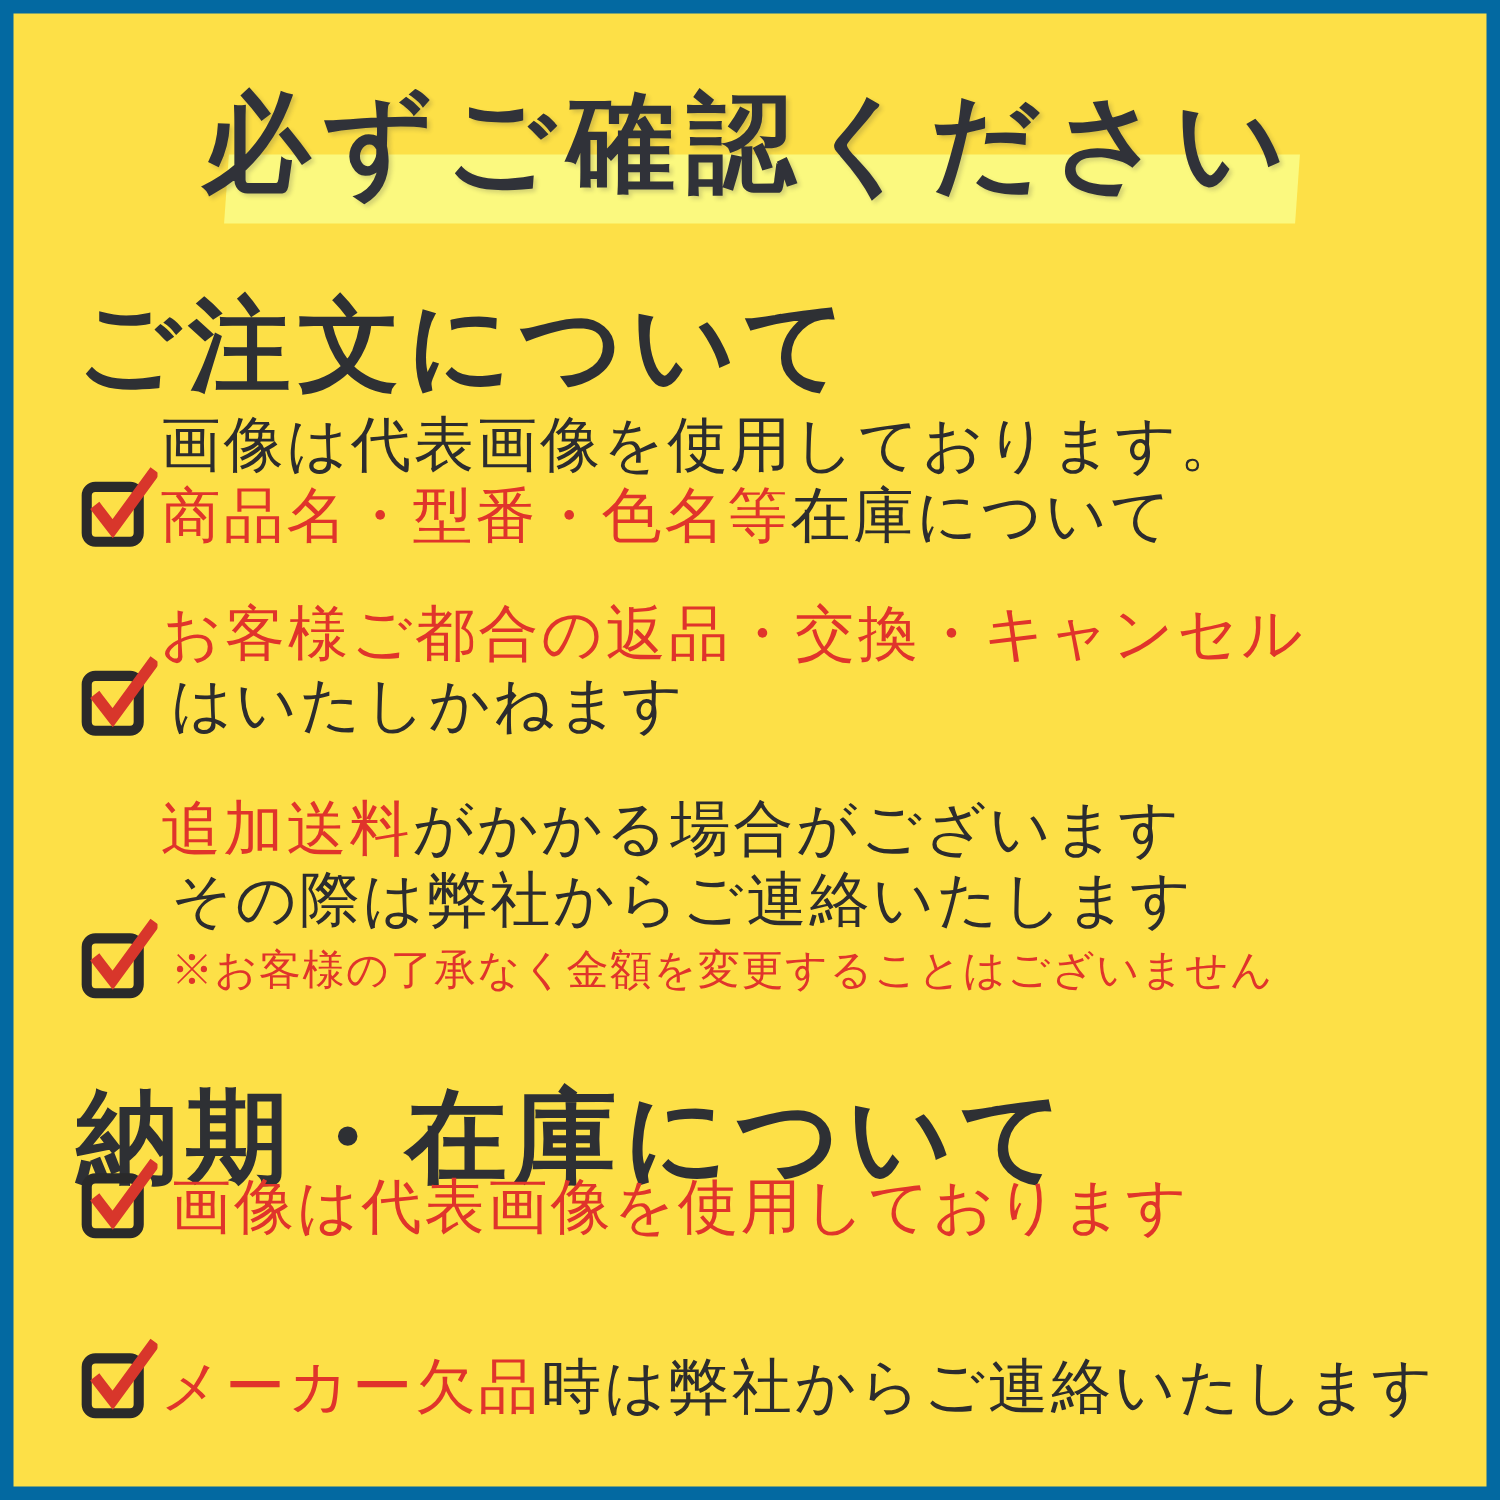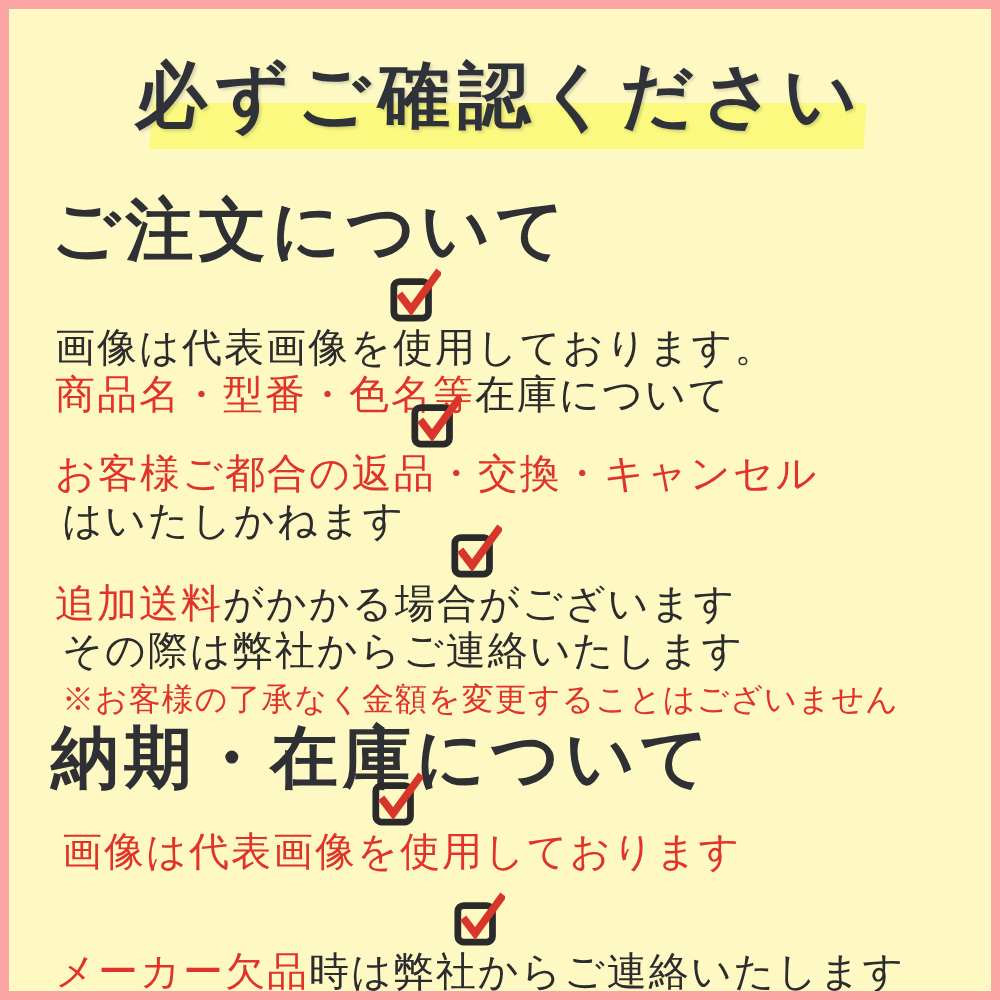--- a/index.html
+++ b/index.html
@@ -1,21 +1,21 @@
 <!DOCTYPE html>
 <html><head>
 <meta charset="utf-8">
 <style>
   html,body{margin:0;padding:0;background:#ffffff;}
   .page{
     position:relative;
     width:1000px;height:1000px;
     box-sizing:border-box;
-    border:9px solid #fca5a5;
-    background:#fef9c3;
+    border:9px solid #0369a1;
+    background:#fde047;
     font-family:"Liberation Serif","DejaVu Serif",serif;
     overflow:hidden;
   }
   
   .title-block{position:absolute;left:0;top:42px;width:100%;text-align:center;}
   .title-hl{
     position:absolute;left:142px;top:52px;width:714px;height:46px;
     background:#fbf97f;transform:skewX(-4deg);
   }
   .title-text{
@@ -27,37 +27,37 @@
   }
   
   .sec-heading{
     position:absolute;left:42px;margin:0;
     font-size:68px;font-weight:600;letter-spacing:5px;line-height:1.1;
     color:#2e3034;white-space:nowrap;
   }
   .sec-heading.pos-order{top:184px;}
   .sec-heading.pos-stock{top:684px;margin-top:28px;}
   
-  .item{position:absolute;left:44px;display:flex;align-items:center;flex-direction:column;}
+  .item{position:absolute;left:44px;display:flex;align-items:flex-end;}
   .item.pos-1{top:264px;}
   .item.pos-2{top:390px;}
   .item.pos-3{top:520px;}
   .item.pos-4{top:768px;}
   .item.pos-5{top:888px;}
   .cb{flex:0 0 auto;width:52px;height:56px;margin-top:-5px;}
   .lines{margin-left:2px;}
   .line{
     font-size:40px;line-height:47px;letter-spacing:2px;
     color:#2c2c2e;white-space:nowrap;
   }
   .line.indent{padding-left:7px;}
   .seg-red{color:#e0342b;}
   .seg-black{color:#2c2c2e;}
   .line.note{
-    font-size:32px;line-height:40px;letter-spacing:1px;
+    font-size:28px;line-height:40px;letter-spacing:1px;
     padding-left:7px;margin-top:5px;color:#e0342b;
   }
 </style>
 </head>
 <body>
 
 <svg width="0" height="0" style="position:absolute" aria-hidden="true">
   <defs>
     <g id="cbx-sym">
       <rect x="5" y="14" width="36" height="38" rx="6" fill="none" stroke="#2a2a2a" stroke-width="7"></rect>

